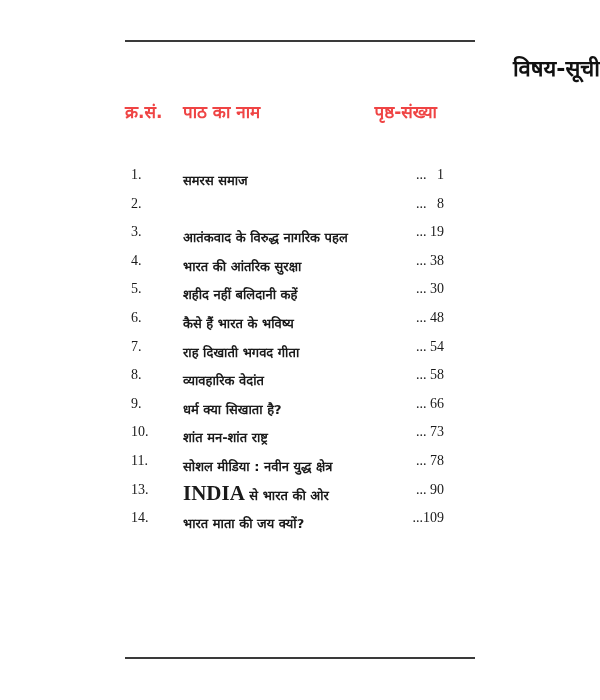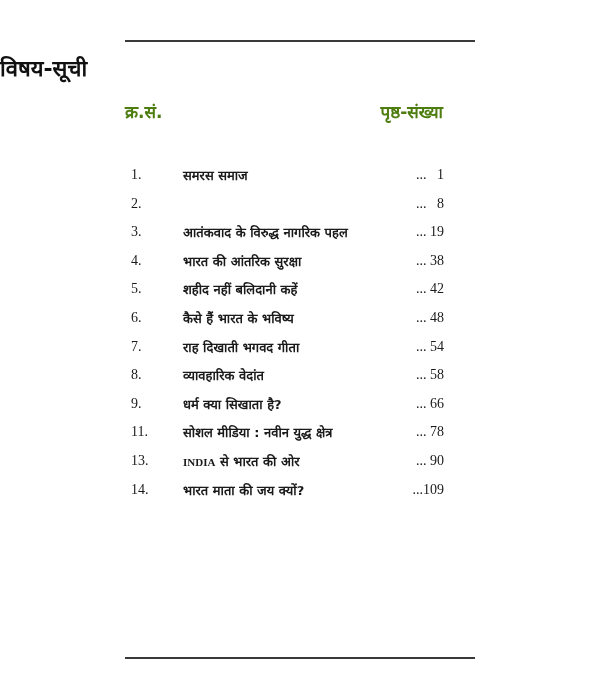--- a/index.html
+++ b/index.html
@@ -23,39 +23,39 @@
       background: #3a3a3a;
     }
     .rule.top { top: 40px; }
     .rule.bottom { top: 657px; }
 
     .title {
       position: absolute;
       top: 52px;
       left: 0;
       width: 600px;
-      text-align: left;
+      text-align: right;
       font-size: 22px;
       font-weight: bold;
       color: #111;
     }
 
     .header {
       position: absolute;
       top: 100px;
       left: 0;
       width: 600px;
       height: 26px;
       font-size: 17px;
       font-weight: bold;
-      color: #4d7c0f;
+      color: #ef4444;
     }
     .header .col-sn { position: absolute; left: 125px; top: 0; }
     .header .col-title { position: absolute; left: 183px; top: 0; }
-    .header .col-page { position: absolute; right: 157px; top: 0; }
+    .header .col-page { position: absolute; right: 163px; top: 0; }
 
     .toc {
       position: absolute;
       top: 163px;
       left: 0;
       width: 600px;
     }
     .row {
       position: relative;
       height: 28.6px;
@@ -72,40 +72,41 @@
       position: absolute;
       left: 183px;
       top: 3px;
       font-family: "DejaVu Sans", sans-serif;
       font-size: 13px;
       white-space: nowrap;
       font-weight: bold;
     }
     .row .name .latin {
       font-family: "Liberation Serif", serif;
-      font-size: 11px;
+      font-size: 21px;
     }
     .row .page {
       position: absolute;
       right: 156px;
       top: 4px;
       font-family: "Liberation Serif", serif;
       font-size: 14px;
       white-space: pre;
     }
   </style>
 </head>
 <body>
 
 <div class="rule top"></div>
 
 <div class="title">विषय-सूची</div>
 
 <div class="header">
   <span class="col-sn">क्र.सं.</span>
+  <span class="col-title">पाठ का नाम</span>
   <span class="col-page">पृष्ठ-संख्या</span>
 </div>
 
 <div class="toc">
   <div class="row">
     <span class="num">1.</span>
     <span class="name"><span class="latin"></span><span>समरस समाज</span></span>
     <span class="page">...   1</span>
   </div>
   <div class="row">
@@ -118,21 +119,21 @@
     <span class="page">... 19</span>
   </div>
   <div class="row">
     <span class="num">4.</span>
     <span class="name"><span class="latin"></span><span>भारत की आंतरिक सुरक्षा</span></span>
     <span class="page">... 38</span>
   </div>
   <div class="row">
     <span class="num">5.</span>
     <span class="name"><span class="latin"></span><span>शहीद नहीं बलिदानी कहें</span></span>
-    <span class="page">... 42</span>
+    <span class="page">... 30</span>
   </div>
   <div class="row">
     <span class="num">6.</span>
     <span class="name"><span class="latin"></span><span>कैसे हैं भारत के भविष्य</span></span>
     <span class="page">... 48</span>
   </div>
   <div class="row">
     <span class="num">7.</span>
     <span class="name"><span class="latin"></span><span>राह दिखाती भगवद गीता</span></span>
     <span class="page">... 54</span>
@@ -141,20 +142,25 @@
     <span class="num">8.</span>
     <span class="name"><span class="latin"></span><span>व्यावहारिक वेदांत</span></span>
     <span class="page">... 58</span>
   </div>
   <div class="row">
     <span class="num">9.</span>
     <span class="name"><span class="latin"></span><span>धर्म क्या सिखाता है?</span></span>
     <span class="page">... 66</span>
   </div>
   <div class="row">
+    <span class="num">10.</span>
+    <span class="name"><span class="latin"></span><span>शांत मन-शांत राष्ट्र</span></span>
+    <span class="page">... 73</span>
+  </div>
+  <div class="row">
     <span class="num">11.</span>
     <span class="name"><span class="latin"></span><span>सोशल मीडिया : नवीन युद्ध क्षेत्र</span></span>
     <span class="page">... 78</span>
   </div>
   <div class="row">
     <span class="num">13.</span>
     <span class="name"><span class="latin">INDIA</span><span> से भारत की ओर</span></span>
     <span class="page">... 90</span>
   </div>
   <div class="row">

